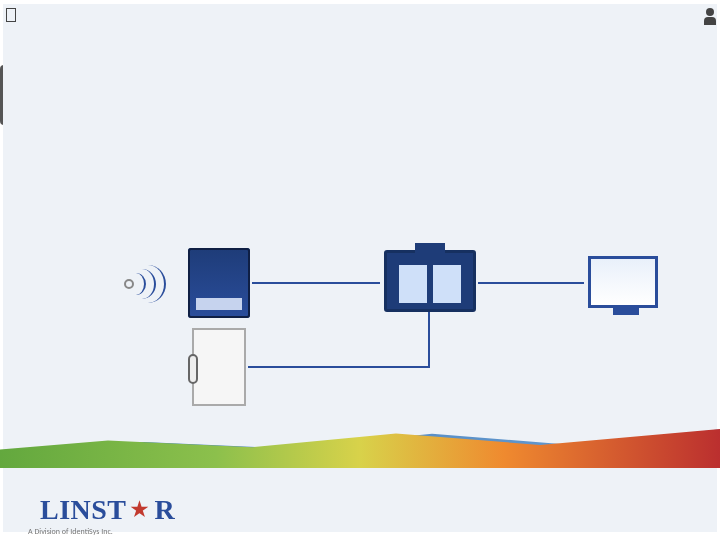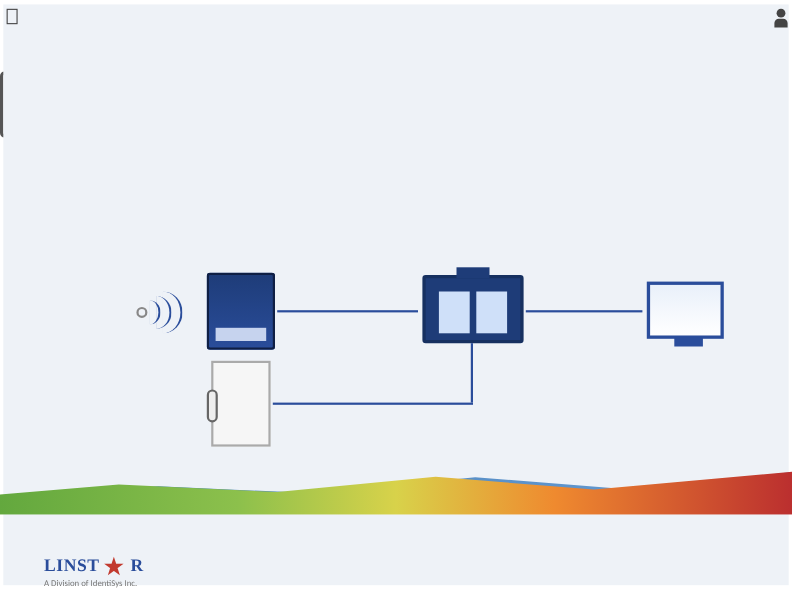--- a/index.html
+++ b/index.html
@@ -135,22 +135,22 @@
   }
   .wave2{
     position:absolute;left:0;right:0;top:420px;height:46px;
     background:linear-gradient(90deg,#2f6fb0,#5a94cf);
     clip-path: polygon(0 68%, 20% 48%, 40% 62%, 60% 30%, 80% 55%, 100% 20%, 100% 100%, 0 100%);
     opacity:.9;
   }
   .logo{
     position:absolute;left:40px;bottom:14px;
     font-family: "Times New Roman", serif; font-weight: bold;
-    color:#2a4d9b; font-size:16px; letter-spacing:.5px;
-    display:flex;align-items:flex-start;gap:4px;
+    color:#2a4d9b; font-size:28px; letter-spacing:.5px;
+    display:flex;align-items:center;gap:4px;
   }
   .logo .star{
     width:20px;height:20px;display:inline-block;position:relative;
   }
   .logo .star::before{
     content:"★";color:#c23a2f;font-size:20px;position:absolute;left:0;top:-3px;
   }
 </style>
 </head>
 <body>
@@ -234,13 +234,13 @@
 <div class="arrow-line v" style="left:428px;top:312px;height:54px"></div>
 <div class="arrow-line" style="left:248px;top:366px;width:182px"></div>
 
 <div class="wave2"></div>
 <div class="wave"></div>
 <div class="logo">
   <span>LINST</span>
   <span class="star"></span>
   <span>R</span>
 </div>
-<div style="position:absolute;left:40px;bottom:4px;font-size:8px;color:#777">A Division of IdentiSys Inc.</div>
+<div style="position:absolute;left:28px;bottom:4px;font-size:8px;color:#777">A Division of IdentiSys Inc.</div>
 
 </body></html>

